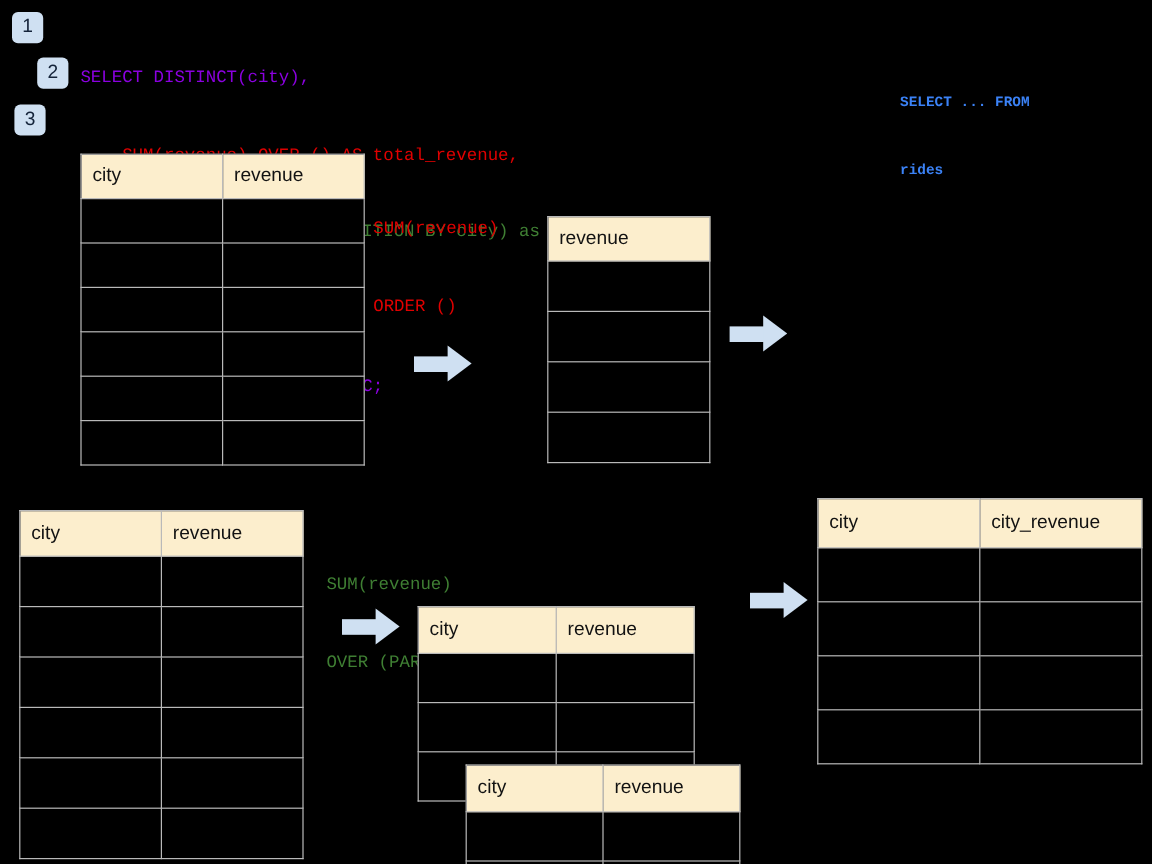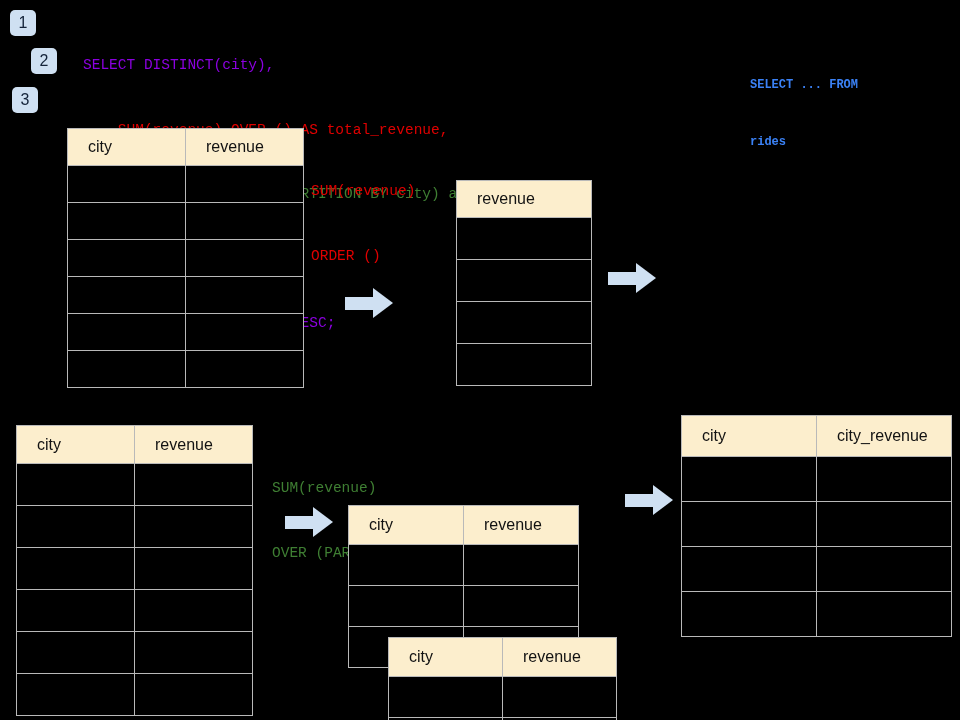--- a/index.html
+++ b/index.html
@@ -79,21 +79,21 @@
     padding: 0;
     background: #000000;
   }
   .tbl th {
     background: #fceecd;
     color: #121212;
     font-family: "Liberation Sans", sans-serif;
     font-size: 16px;
     font-weight: normal;
     text-align: left;
-    padding-left: 20px;
+    padding-left: 9px;
   }
 
   
   .arrow {
     position: absolute;
     width: 48px;
     height: 30px;
   }
   .arrow .shaft {
     position: absolute;
@@ -116,21 +116,21 @@
 </style>
 </head>
 <body>
 
 <div id="canvas">
 
   <div class="badge" style="left:10px; top:10px;">1</div>
   <div class="badge" style="left:31px; top:48px;">2</div>
   <div class="badge" style="left:12px; top:87px;">3</div>
 
-  <div class="code" style="left:83px; top:12px;">
+  <div class="code" style="left:67px; top:12px;">
     <div class="code-line c-purple">SELECT DISTINCT(city),</div>
     <div class="code-line c-red">    SUM(revenue) OVER () AS total_revenue,</div>
     <div class="code-line c-green">    SUM(revenue) OVER (PARTITION BY city) as city_revenue</div>
     <div class="code-line c-purple">  FROM rides</div>
     <div class="code-line c-purple">  ORDER by city_revenue DESC;</div>
   </div>
 
   <div class="side-note" style="left:750px; top:38px;">
     <div>SELECT ... FROM</div>
     <div>rides</div>

